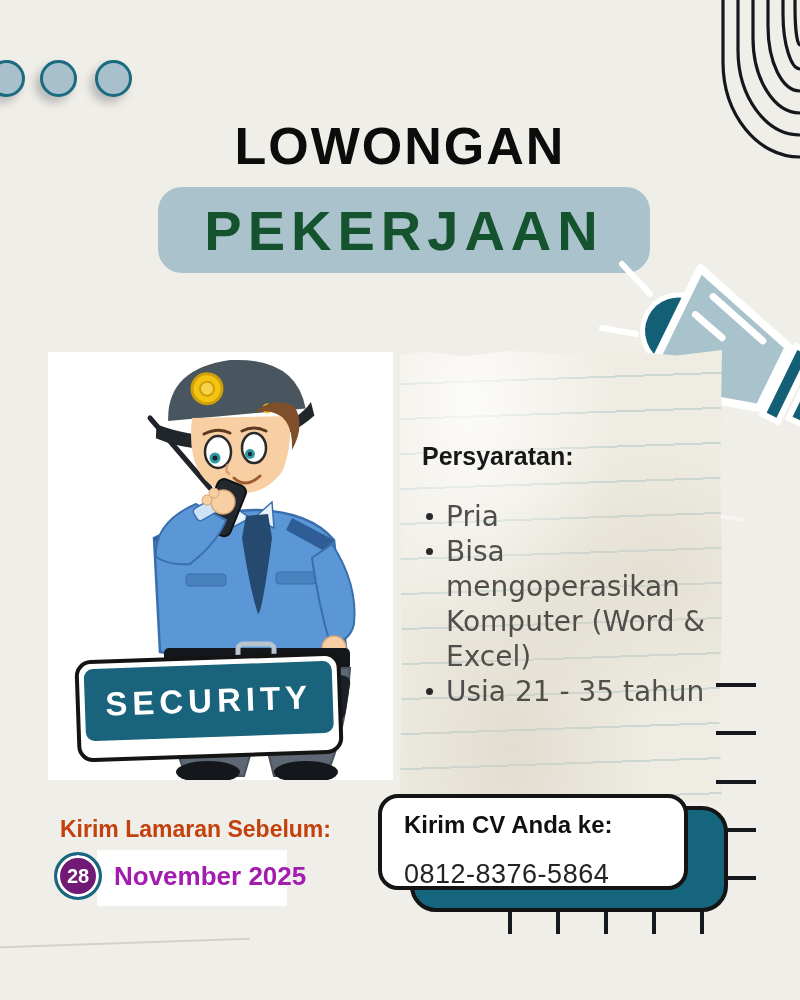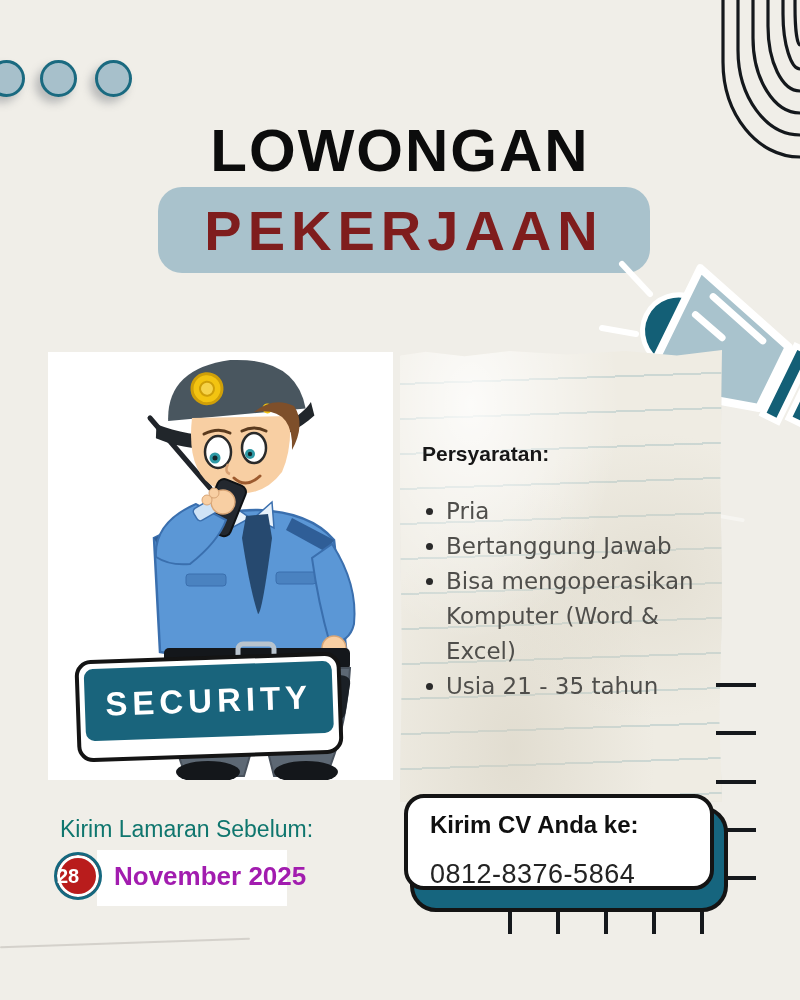--- a/index.html
+++ b/index.html
@@ -13,29 +13,29 @@
   
   .deco-circle{
     position:absolute;top:60px;width:31px;height:31px;border-radius:50%;
     background:#a7c0cb;border:3px solid #1a6a80;
     box-shadow:-5px 6px 8px rgba(120,125,130,.45);
   }
 
   
   .title-line1{
     position:absolute;top:116px;left:0;width:800px;text-align:center;
-    font-size:60px;font-weight:bold;letter-spacing:2px;color:#0c0c0c;
+    font-size:52px;font-weight:bold;letter-spacing:2px;color:#0c0c0c;
   }
   .title-pill{
     position:absolute;left:158px;top:187px;width:492px;height:86px;
     background:#a9c2cc;border-radius:24px;
     display:flex;align-items:center;justify-content:center;
   }
   .title-line2{
-    font-size:56px;font-weight:bold;letter-spacing:6px;color:#7f1d1d;
+    font-size:56px;font-weight:bold;letter-spacing:6px;color:#14532d;
   }
 
   
   .guard-card{
     position:absolute;left:48px;top:352px;width:345px;height:428px;
     background:#ffffff;
   }
 
   
   .security-badge{
@@ -61,61 +61,61 @@
       radial-gradient(ellipse at 35% 88%, rgba(212,206,190,.5), transparent 48%),
       repeating-linear-gradient(178deg, transparent 0 33px, #ccd7d3 33px 35px),
       #efece3;
     box-shadow:2px 3px 8px rgba(0,0,0,.10);
     clip-path:polygon(0 1.2%, 8% .4%, 20% 1.4%, 34% .2%, 52% 1%, 70% .2%, 86% 1.2%, 100% 0,
                       99.5% 28%, 100% 55%, 99.2% 82%, 100% 100%,
                       72% 99.4%, 45% 100%, 18% 99.2%, 0 100%, .6% 68%, 0 36%);
     padding:0 20px;box-sizing:border-box;
   }
   .req-heading{
-    margin:92px 0 0 2px;font-size:21px;font-weight:bold;color:#171717;
+    margin:92px 0 0 2px;font-size:25px;font-weight:bold;color:#171717;
   }
   .req-list{
     list-style:none;margin:28px 0 0 0;padding:0;
-    font-family:"DejaVu Sans",sans-serif;font-size:23px;color:#4f4e4b;
+    font-family:"DejaVu Sans",sans-serif;font-size:28px;color:#4f4e4b;
   }
   .req-list li{
     position:relative;padding-left:26px;line-height:35px;margin:0;width:262px;
   }
   .req-list li::before{
     content:"";position:absolute;left:6px;top:14px;width:7px;height:7px;
     border-radius:50%;background:#2a2a2a;
   }
 
   
   .deadline-label{
     position:absolute;left:60px;top:816px;
-    font-size:23px;font-weight:normal;color:#0f766e;
+    font-size:23px;font-weight:bold;color:#c2410c;
   }
   .deadline-band{
     position:absolute;left:97px;top:850px;width:190px;height:56px;background:#ffffff;
   }
   .deadline-day-badge{
     position:absolute;left:54px;top:852px;width:42px;height:42px;border-radius:50%;
-    background:#b91c1c;border:3px solid #15687f;
+    background:#701a75;border:3px solid #15687f;
     box-shadow:inset 0 0 0 3px #ffffff;
-    display:flex;align-items:center;justify-content:flex-start;
+    display:flex;align-items:center;justify-content:center;
   }
   .deadline-day{color:#ffffff;font-weight:bold;font-size:20px;}
   .deadline-month{
     position:absolute;left:114px;top:861px;
     font-size:26px;font-weight:bold;color:#a21caf;
   }
 
   
   .contact-shadow{
     position:absolute;left:410px;top:806px;width:310px;height:98px;
     background:#16657e;border:4px solid #141414;border-radius:26px;
   }
   .contact-card{
-    position:absolute;left:404px;top:794px;width:310px;height:96px;
+    position:absolute;left:378px;top:794px;width:310px;height:96px;
     background:#ffffff;border:4px solid #141414;border-radius:20px;
     padding:13px 0 0 22px;box-sizing:border-box;
   }
   .contact-label{font-size:24px;font-weight:bold;color:#101010;}
   .contact-phone{font-size:27px;color:#232323;margin-top:20px;letter-spacing:.5px;}
 
   
   .tick-h{position:absolute;width:40px;height:4px;background:#15181c;left:716px;}
   .tick-v{position:absolute;width:4px;height:32px;background:#15181c;top:902px;}
 
@@ -237,21 +237,20 @@
 <div class="security-badge">
   <div class="security-plate">
     <span class="security-label">SECURITY</span>
   </div>
 </div>
 
 <div class="paper">
   <div class="req-heading">Persyaratan:</div>
   <ul class="req-list">
     <li>Pria</li>
-    <li>Bertanggung Jawab</li>
     <li>Bisa mengoperasikan Komputer (Word &amp; Excel)</li>
     <li>Usia 21 - 35 tahun</li>
   </ul>
 </div>
 
 <div>
   <div class="tick-h" style="top:683px"></div>
   <div class="tick-h" style="top:731px"></div>
   <div class="tick-h" style="top:780px"></div>
   <div class="tick-h" style="top:828px"></div>

